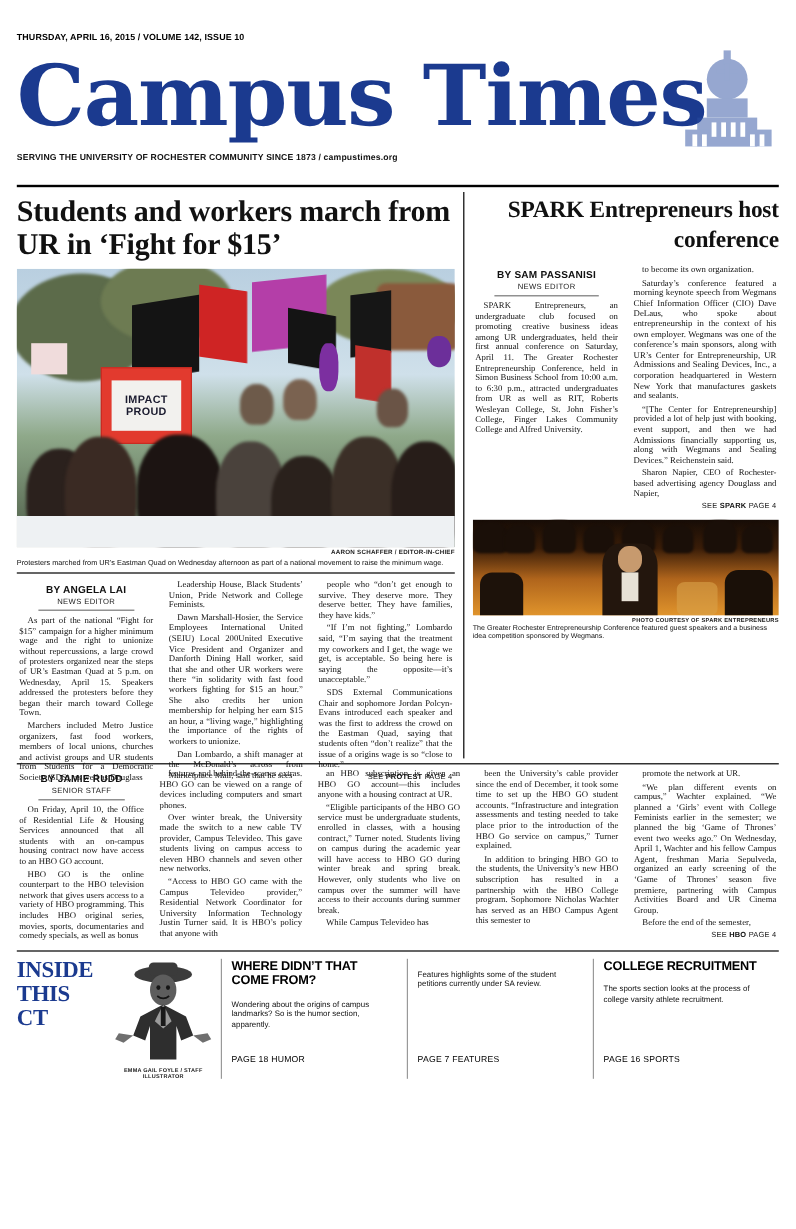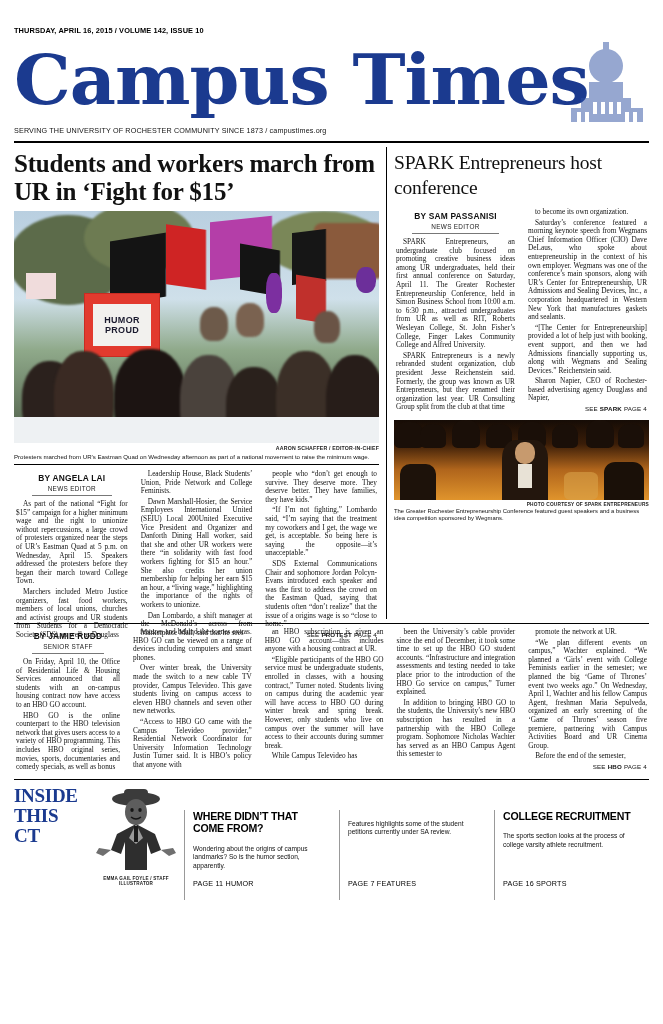--- a/index.html
+++ b/index.html
@@ -38,42 +38,42 @@
     position: absolute; right: 0; top: 4px; width: 86px; height: 84px;
     opacity: .9;
   }
   .tagline-row {
     border-bottom: 2.4px solid #000;
     padding-bottom: 1px;
     margin-top: 2px;
   }
   .tagline {
     font-family: "Liberation Sans", sans-serif;
-    font-size: 7.2px; font-weight: normal; letter-spacing: .15px;
+    font-size: 7.2px; font-weight: bold; letter-spacing: .15px;
     color: #111;
-    padding-bottom: 5px;
+    padding-bottom: 18px;
   }
 
   
   .top-section { display: flex; margin-top: 4px; height: 472px; }
   .top-left { width: 372px; padding-right: 7px; }
   .top-right { width: 263px; padding-left: 7px; border-left: 1px solid #000; }
 
   .hl-main {
     font-family: "Liberation Serif", serif;
     font-weight: bold;
     font-size: 25px; line-height: 28px;
     letter-spacing: -.2px;
     margin: 3px 0 5px 0;
   }
   .hl-right {
     font-family: "Liberation Serif", serif;
-    font-weight: normal;
+    font-weight: bold;
     font-size: 19.5px; line-height: 25px;
-    text-align: left; letter-spacing: -.2px;
+    text-align: right; letter-spacing: -.2px;
     margin: 3px 0 6px 0;
   }
 
   
   .photo-main { width: 100%; height: 232px; position: relative; overflow: hidden; }
   .photo-credit {
     font-family: "Liberation Sans", sans-serif;
     font-size: 5.2px; font-weight: bold; letter-spacing: .2px;
     text-align: right; color: #222; padding-top: 2px;
   }
@@ -162,21 +162,21 @@
   }
   .ib-desc {
     font-family: "Liberation Sans", sans-serif;
     font-size: 6.6px; line-height: 8.6px; color: #111; margin-top: 10px;
   }
   .ib-page {
     font-family: "Liberation Sans", sans-serif;
     font-size: 7.2px; letter-spacing: .2px; color: #000;
     position: absolute; bottom: 12px;
   }
-  .inside-box { position: relative; padding-bottom: 30px; margin-top: 24px; }
+  .inside-box { position: relative; padding-bottom: 30px; }
 
   
   .ph-sky { position:absolute; inset:0; background:linear-gradient(#b9cfe0,#cfe0ea 38%,#8fa98a 60%,#4b5a45); }
   .blurfig { position:absolute; border-radius:46% 46% 38% 38%; filter: blur(1.2px); }
   .flag { position:absolute; filter: blur(.6px); }
   .sign {
     position:absolute; background:#e23a2e; border:1px solid #c92b22;
     display:flex; align-items:center; justify-content:center;
   }
   .sign-inner {
@@ -247,21 +247,21 @@
         <div class="flag" style="left:196px;top:8px;width:62px;height:58px;background:#b43ea8;transform:skewY(-6deg);"></div>
         <div class="flag" style="left:226px;top:36px;width:40px;height:46px;background:#141414;transform:skewY(10deg);"></div>
         <div class="flag" style="left:278px;top:20px;width:34px;height:52px;background:#161616;transform:skewY(-7deg);"></div>
         <div class="flag" style="left:282px;top:66px;width:30px;height:44px;background:#c0302c;transform:skewY(9deg);"></div>
         <div class="flag" style="left:252px;top:62px;width:16px;height:40px;background:#7c2fa0;border-radius:40%;"></div>
         <div class="flag" style="left:342px;top:56px;width:20px;height:26px;background:#6c2f9a;border-radius:45%;"></div>
         <div class="flag" style="left:12px;top:62px;width:30px;height:26px;background:#f0dcdc;"></div>
 
         <div class="sign" style="left:70px;top:82px;width:76px;height:64px;">
           <div class="sign-inner">
-            <span>HUMOR</span>
+            <span>IMPACT</span>
             <span>PROUD</span>
           </div>
         </div>
 
         <div class="blurfig" style="left:8px;top:150px;width:56px;height:78px;background:#2b211d;"></div>
         <div class="blurfig" style="left:40px;top:140px;width:60px;height:92px;background:#3a2a23;"></div>
         <div class="blurfig" style="left:100px;top:138px;width:72px;height:96px;background:#1c1412;"></div>
         <div class="blurfig" style="left:166px;top:144px;width:58px;height:90px;background:#4a423c;"></div>
         <div class="blurfig" style="left:212px;top:156px;width:56px;height:80px;background:#2a211c;"></div>
         <div class="blurfig" style="left:262px;top:140px;width:60px;height:94px;background:#3b2f27;"></div>
@@ -310,21 +310,20 @@
 
       <div class="cols2">
         <div>
           <div class="byline">
             <div class="who">BY SAM PASSANISI</div>
             <div class="role">NEWS EDITOR</div>
           </div>
           <div class="byline-rule"></div>
           <div class="bodytext">
             <p>SPARK Entrepreneurs, an undergraduate club focused on promoting creative business ideas among UR undergraduates, held their first annual conference on Saturday, April 11. The Greater Rochester Entrepreneurship Conference, held in Simon Business School from 10:00 a.m. to 6:30 p.m., attracted undergraduates from UR as well as RIT, Roberts Wesleyan College, St. John Fisher’s College, Finger Lakes Community College and Alfred University.</p>
-            <p>SPARK Entrepreneurs is a newly rebranded student organization, club president Jesse Reichenstein said. Formerly, the group was known as UR Entrepreneurs, but they renamed their organization last year. UR Consulting Group split from the club at that time</p>
           </div>
         </div>
         <div>
           <div class="bodytext">
             <p>to become its own organization.</p>
             <p>Saturday’s conference featured a morning keynote speech from Wegmans Chief Information Officer (CIO) Dave DeLaus, who spoke about entrepreneurship in the context of his own employer. Wegmans was one of the conference’s main sponsors, along with UR’s Center for Entrepreneurship, UR Admissions and Sealing Devices, Inc., a corporation headquartered in Western New York that manufactures gaskets and sealants.</p>
             <p>“[The Center for Entrepreneurship] provided a lot of help just with booking, event support, and then we had Admissions financially supporting us, along with Wegmans and Sealing Devices.” Reichenstein said.</p>
             <p>Sharon Napier, CEO of Rochester-based advertising agency Douglass and Napier,</p>
             <p class="jump"><span>SEE </span><b>SPARK</b><span> PAGE 4</span></p>
           </div>
@@ -416,21 +415,21 @@
         <rect x="43" y="40" width="4" height="16" fill="#1a1a1a"></rect>
         <path d="M20 64 L8 62 L5 67 L12 70 Z" fill="#6f6f6f"></path>
         <path d="M70 64 L82 62 L85 67 L78 70 Z" fill="#6f6f6f"></path>
       </svg>
       <div class="illus-credit">EMMA GAIL FOYLE / STAFF ILLUSTRATOR</div>
     </div>
 
     <div class="inside-box">
       <div class="ib-title">WHERE DIDN’T THAT COME FROM?</div>
       <div class="ib-desc">Wondering about the origins of campus landmarks? So is the humor section, apparently.</div>
-      <div class="ib-page">PAGE 11 HUMOR</div>
+      <div class="ib-page">PAGE 18 HUMOR</div>
     </div>
 
     <div class="inside-box">
       <div class="ib-desc">Features highlights some of the student petitions currently under SA review.</div>
       <div class="ib-page">PAGE 7 FEATURES</div>
     </div>
 
     <div class="inside-box">
       <div class="ib-title">COLLEGE RECRUITMENT</div>
       <div class="ib-desc">The sports section looks at the process of college varsity athlete recruitment.</div>

